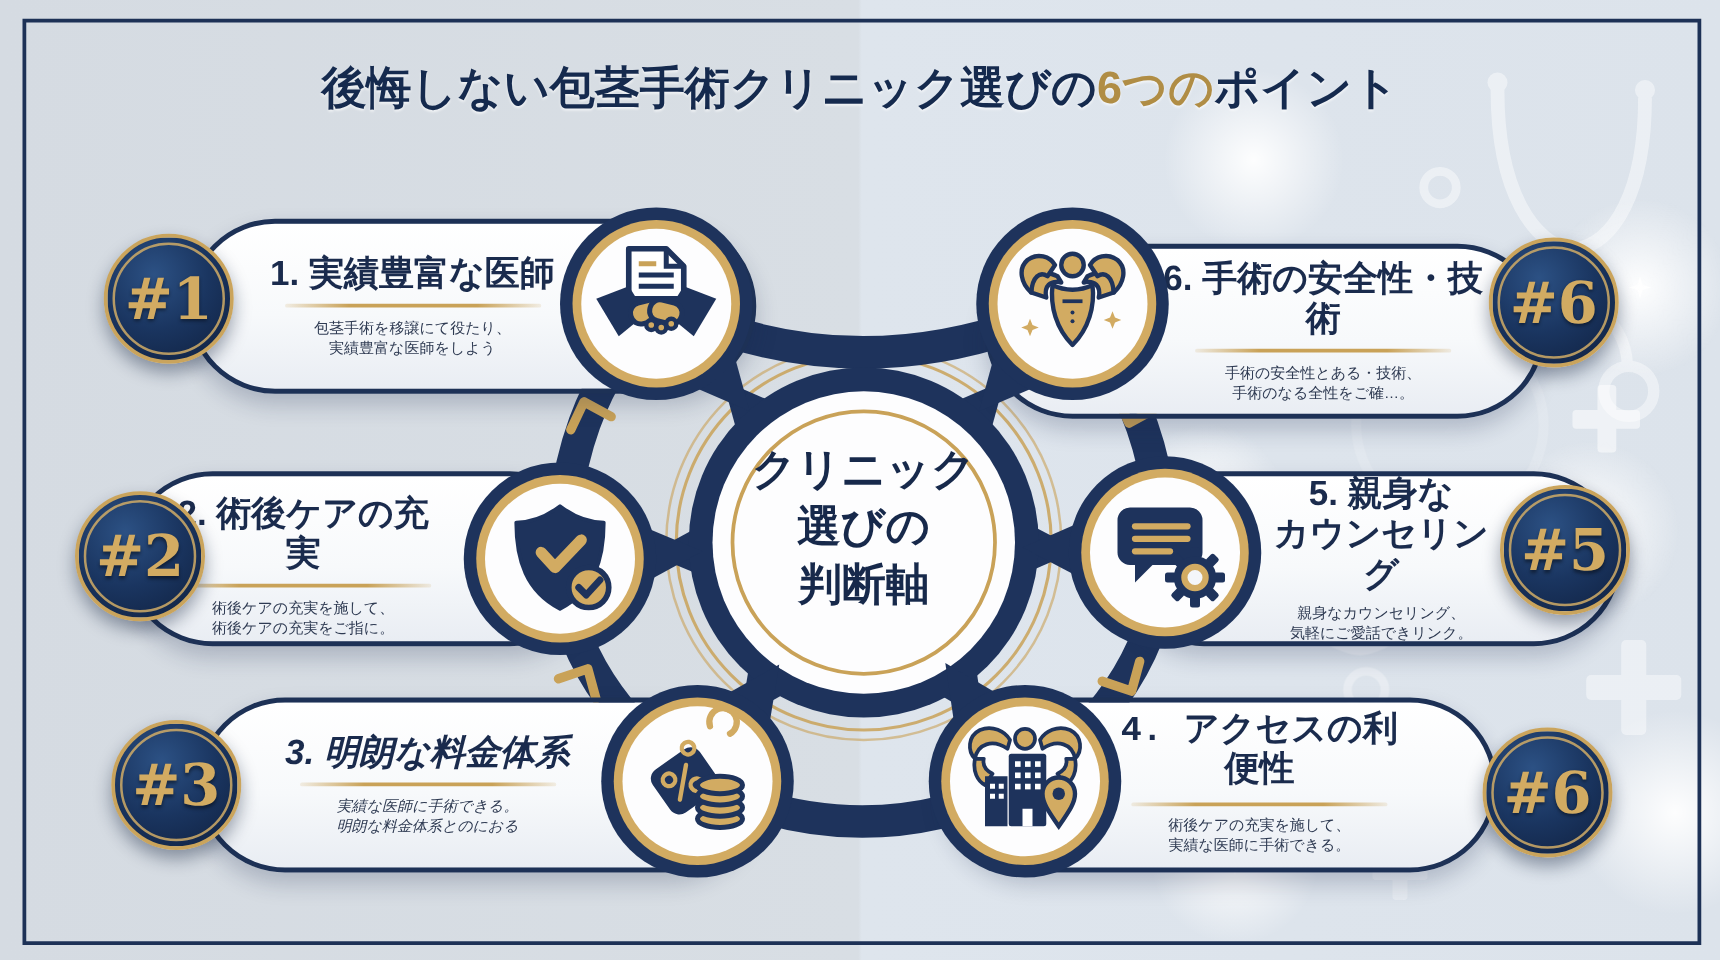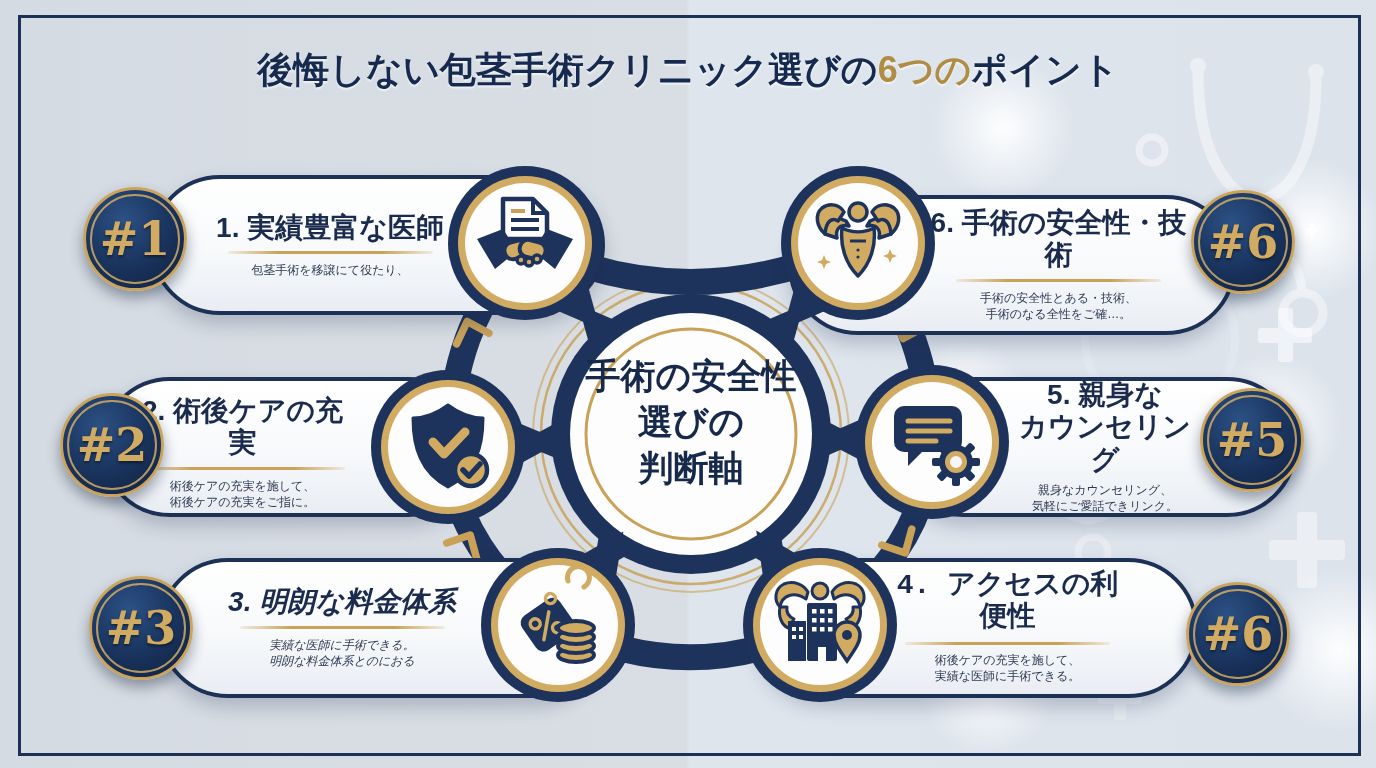--- a/index.html
+++ b/index.html
@@ -131,20 +131,21 @@
       <circle r="105" fill="none" stroke="#c9a258" stroke-width="3"></circle>
     </g>
   </svg>
 
   <div class="card card-1">
     <div class="card-text">
       <div class="card-title">1. 実績豊富な医師</div>
       <div class="divider"></div>
       <div class="card-desc">
         <div>包茎手術を移譲にて役たり、</div>
+        <div>実績豊富な医師をしよう</div>
       </div>
     </div>
   </div>
   <div class="card card-2">
     <div class="card-text">
       <div class="card-title">2. 術後ケアの充実</div>
       <div class="divider"></div>
       <div class="card-desc">
         <div>術後ケアの充実を施して、</div>
         <div>術後ケアの充実をご指に。</div>
@@ -331,21 +332,21 @@
         </g>
         <g transform="translate(27,18)">
           <path d="M0,18 C-9,5 -13,-1 -13,-8 a13,13 0 1 1 26,0 C13,-1 9,5 0,18 Z" fill="#d2ab62" stroke="#1e335c" stroke-width="3.5"></path>
           <circle cx="0" cy="-8" r="5" fill="#1e335c"></circle>
         </g>
       </g>
     </g>
   </svg>
 
   <div class="hub-text">
-    <div>手術の安全性</div>
+    <div>クリニック</div>
     <div>選びの</div>
     <div>判断軸</div>
   </div>
 
   <div class="badge badge-1">
       <span class="badge-num">#1</span>
     </div>
   <div class="badge badge-2">
       <span class="badge-num">#2</span>
     </div>

